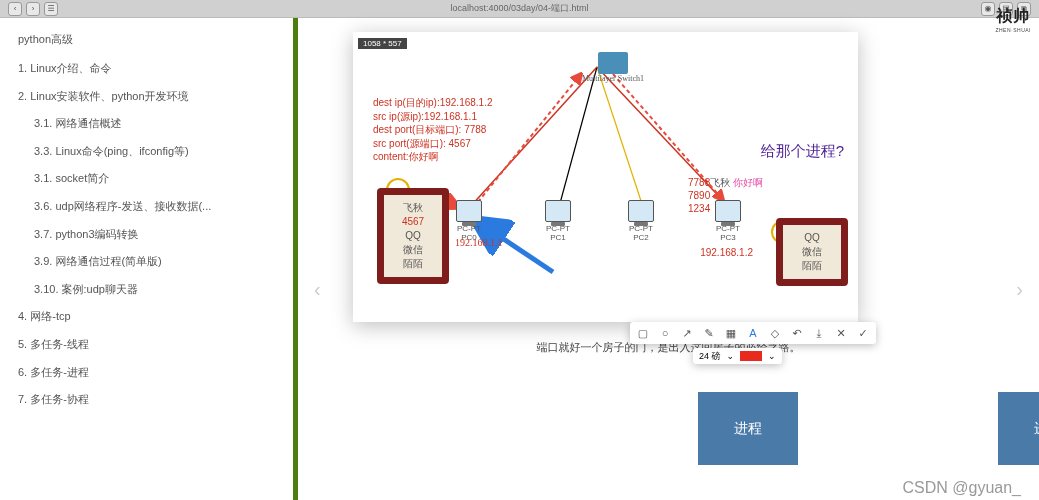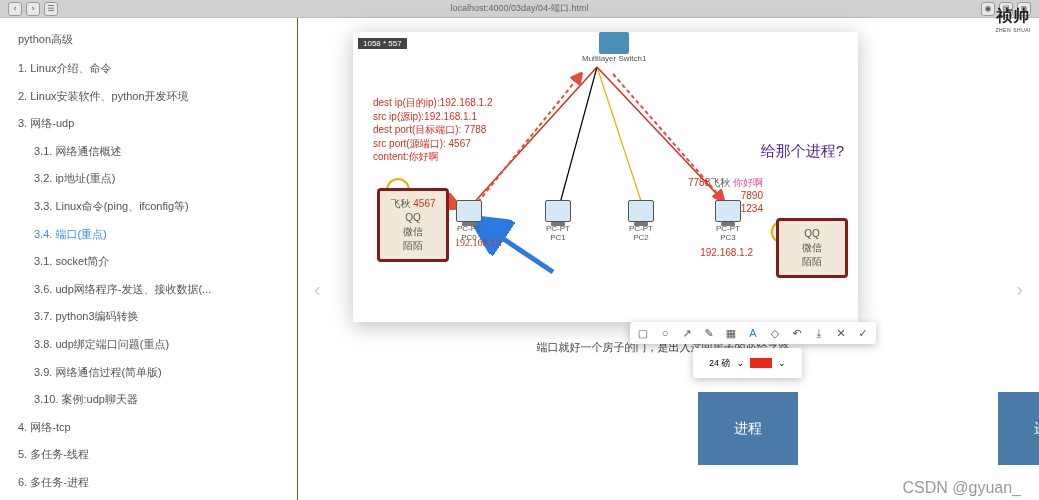--- a/index.html
+++ b/index.html
@@ -3,21 +3,21 @@
 <meta charset="utf-8">
 <style>
   * { margin: 0; padding: 0; box-sizing: border-box; }
   body { font-family: -apple-system, "Helvetica Neue", Arial, sans-serif; background: #e5e5e5; width: 1039px; height: 500px; overflow: hidden; position: relative; }
   
   .browser-toolbar { height: 18px; background: #d0d0d0; display: flex; align-items: center; padding: 0 8px; gap: 4px; font-size: 9px; color: #555; border-bottom: 1px solid #bbb; }
   .tb-btn { width: 14px; height: 14px; border: 1px solid #999; border-radius: 3px; background: #e8e8e8; display: flex; align-items: center; justify-content: center; font-size: 8px; }
   .urlbar { flex: 0 0 auto; margin: 17px auto; color: #666; font-size: 9px; }
   
   .main { display: flex; height: calc(100% - 18px); }
-  .sidebar { width: 298px; background: #fff; border-right: 1px solid #4d7c0f; padding: 10px 0; overflow-y: auto; font-size: 11px; }
+  .sidebar { width: 298px; background: #fff; border-right: 5px solid #4d7c0f; padding: 10px 0; overflow-y: auto; font-size: 11px; }
   .sidebar-title { padding: 4px 18px 8px; color: #555; font-size: 11px; }
   .sidebar ul { list-style: none; }
   .sidebar li { padding: 5px 18px; color: #555; cursor: pointer; line-height: 1.6; }
   .sidebar li.sub { padding-left: 34px; }
   .sidebar li.active { color: #3a8ee6; }
   
   .content { flex: 1; background: #fff; position: relative; }
   .c-nav-prev, .c-nav-next { position: absolute; top: 260px; font-size: 20px; color: #ccc; cursor: pointer; }
   .c-nav-prev { left: 16px; }
   .c-nav-next { right: 16px; }
@@ -29,46 +29,46 @@
   
   .shot-wrap { position: absolute; left: 353px; top: 32px; width: 505px; height: 290px; background: #fff; box-shadow: 0 4px 20px rgba(0,0,0,0.25); z-index: 100; }
   .shot-dim { position: absolute; left: 358px; top: 38px; background: #444; color: #fff; font-size: 8px; padding: 1px 5px; z-index: 101; }
   .shot-inner { position: relative; width: 100%; height: 100%; padding: 8px; }
   
   .device { position: absolute; text-align: center; font-size: 8px; color: #555; }
   .device .comp { width: 26px; height: 22px; border: 1px solid #555; background: #d5e8f5; margin: 0 auto 2px; border-radius: 2px; position: relative; }
   .device .comp::after { content:""; position:absolute; bottom:-5px; left:50%; transform:translateX(-50%); width:14px; height:4px; background:#777; border-radius:1px;}
   .switch-dev { width: 30px; height: 22px; background: #4a8fb8; margin: 0 auto; border-radius: 2px; }
   
-  .sw  { left: 229px; top: 0; }
+  .sw  { left: 229px; top: 20px; font-family: Liberation Serif, serif; }
   .pc0 { left: 103px; top: 168px; }
   .pc1 { left: 192px; top: 168px; }
   .pc2 { left: 275px; top: 168px; }
   .pc3 { left: 362px; top: 168px; }
   
   svg.lines { position: absolute; inset: 0; pointer-events: none; }
   .red-arrow { stroke: #e84a3c; fill: #e84a3c; }
   .blue-arrow { stroke: #2a7ae0; fill: #2a7ae0; }
   
   .info-txt { position: absolute; left: 20px; top: 64px; font-size: 10px; color: #cc3322; line-height: 1.35; }
   .pink-q { position: absolute; right: 14px; top: 110px; font-size: 15px; color: #4c1d95; }
   
-  .lblbox { position: absolute; background: #f0e8d8; border: 3px solid #7f1d1d; border-radius: 4px; padding: 6px 8px; font-size: 10px; color: #555; line-height: 1.4; width: 72px; text-align: center; }
+  .lblbox { position: absolute; background: #f0e8d8; border: 7px solid #7f1d1d; border-radius: 4px; padding: 6px 8px; font-size: 10px; color: #555; line-height: 1.4; width: 72px; text-align: center; }
   .lb-left { left: 24px; top: 156px; }
   .lb-right { right: 10px; top: 186px; }
   
   .port-l { position: absolute; font-size: 10px; line-height: 1.3; }
   .ip-left { color: #cc3322; left: 102px; top: 204px; font-size: 10px; font-family: Liberation Serif, serif; }
-  .red-ports { color: #cc3322; right: 95px; top: 144px; text-align: right; }
+  .red-ports { color: #cc3322; right: 95px; top: 144px; text-align: left; }
   .ip-right { color: #cc3322; right: 105px; top: 214px; }
   
   
   .anno-tb { position: absolute; left: 630px; top: 322px; height: 22px; background: #fff; box-shadow: 0 2px 8px rgba(0,0,0,0.25); border-radius: 3px; display: flex; align-items: center; padding: 0 6px; gap: 8px; z-index: 100; }
   .anno-tb span { width: 14px; height: 14px; display: flex; align-items: center; justify-content: center; font-size: 11px; color: #555; cursor: pointer; }
-  .anno-sub { position: absolute; left: 693px; top: 348px; height: 30px; background: #fff; box-shadow: 0 2px 8px rgba(0,0,0,0.25); border-radius: 3px; display: flex; align-items: center; padding: 0 16px; gap: 6px; z-index: 100; font-size: 9px; }
+  .anno-sub { position: absolute; left: 693px; top: 348px; height: 16px; background: #fff; box-shadow: 0 2px 8px rgba(0,0,0,0.25); border-radius: 3px; display: flex; align-items: center; padding: 0 6px; gap: 6px; z-index: 100; font-size: 9px; }
   .color-sw { width: 22px; height: 10px; background: #e82a1c; }
   
   .watermark { position: absolute; right: 8px; top: 6px; z-index: 200; text-align: center; }
   .watermark .big { font-size: 16px; font-weight: 700; color: #222; letter-spacing: 1px; }
   .watermark .small { font-size: 5px; color: #444; letter-spacing: 0.5px; }
   .footer-mark { position: absolute; right: 18px; bottom: 3px; font-size: 16px; color: #999; }
 </style>
 </head>
 <body>
 
@@ -81,29 +81,25 @@
   <div class="tb-btn">▤</div>
   <div class="tb-btn">⧉</div>
 </div>
 
 <div class="main">
   <div class="sidebar">
     <div class="sidebar-title">python高级</div>
     <ul id="sb-list">
         <li>1. Linux介绍、命令</li>
         <li>2. Linux安装软件、python开发环境</li>
-        <li>3. 网络-udp</li>
         <li class="sub">3.1. 网络通信概述</li>
-        <li class="sub">3.2. ip地址(重点)</li>
         <li class="sub">3.3. Linux命令(ping、ifconfig等)</li>
-        <li class="sub active">3.4. 端口(重点)</li>
         <li class="sub">3.1. socket简介</li>
         <li class="sub">3.6. udp网络程序-发送、接收数据(...</li>
         <li class="sub">3.7. python3编码转换</li>
-        <li class="sub">3.8. udp绑定端口问题(重点)</li>
         <li class="sub">3.9. 网络通信过程(简单版)</li>
         <li class="sub">3.10. 案例:udp聊天器</li>
         <li>4. 网络-tcp</li>
         <li>5. 多任务-线程</li>
         <li>6. 多任务-进程</li>
         <li>7. 多任务-协程</li>
       </ul>
   </div>
   <div class="content">
     <div class="c-nav-prev">‹</div>

